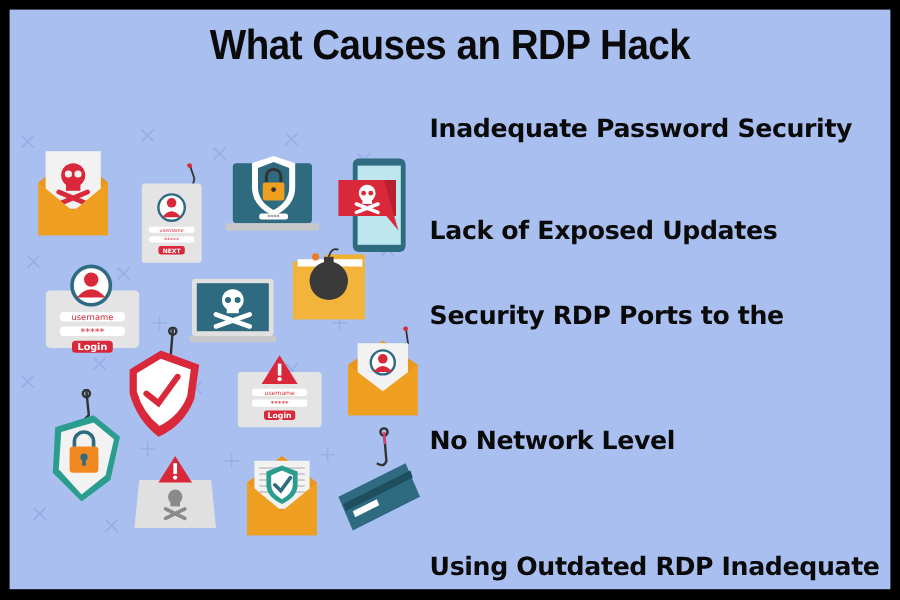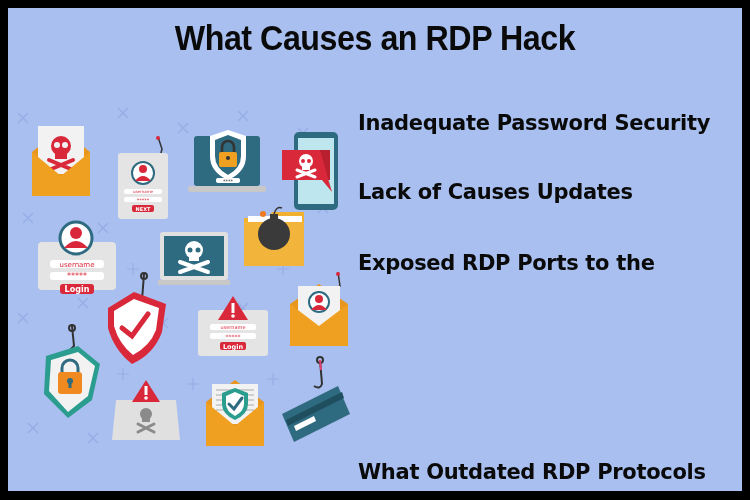--- a/index.html
+++ b/index.html
@@ -181,28 +181,29 @@
   <svg class="icon" style="left:272px;top:346px;width:72px;height:90px" viewBox="0 0 72 90">
     <path d="M40,6 L42,30 Q40,36 34,32" stroke="#333" stroke-width="2" fill="none"></path>
     <circle cx="40" cy="6" r="3" fill="none" stroke="#333" stroke-width="2"></circle>
     <path d="M40,6 L41,16" stroke="#e04070" stroke-width="2"></path>
     <path d="M2,60 L58,32 L70,60 L14,88 Z" fill="#2e6b80"></path>
     <path d="M6,66 L62,38 L64,44 L8,72 Z" fill="#1f4e5e"></path>
     <path d="M14,72 L34,62 L36,67 L16,77 Z" fill="#fff"></path>
   </svg>
 
   <div class="causes">
-    <div class="cause" style="top:100px">
+    <div class="cause" style="top:84px">
       <div>Inadequate Password Security</div>
     </div>
     <div class="cause" style="top:169px">
-      <div>Lack of Causes Updates</div>
+      <div>Lack of Exposed Updates</div>
     </div>
     <div class="cause" style="top:240px">
-      <div>Exposed RDP Ports to the</div>
+      <div>Security RDP Ports to the</div>
     </div>
     <div class="cause" style="top:344px">
+      <div>No Network Level</div>
     </div>
     <div class="cause" style="top:449px">
-      <div>What Outdated RDP Protocols</div>
+      <div>Using Outdated RDP Inadequate</div>
     </div>
   </div>
 </div>
 
 </body></html>

